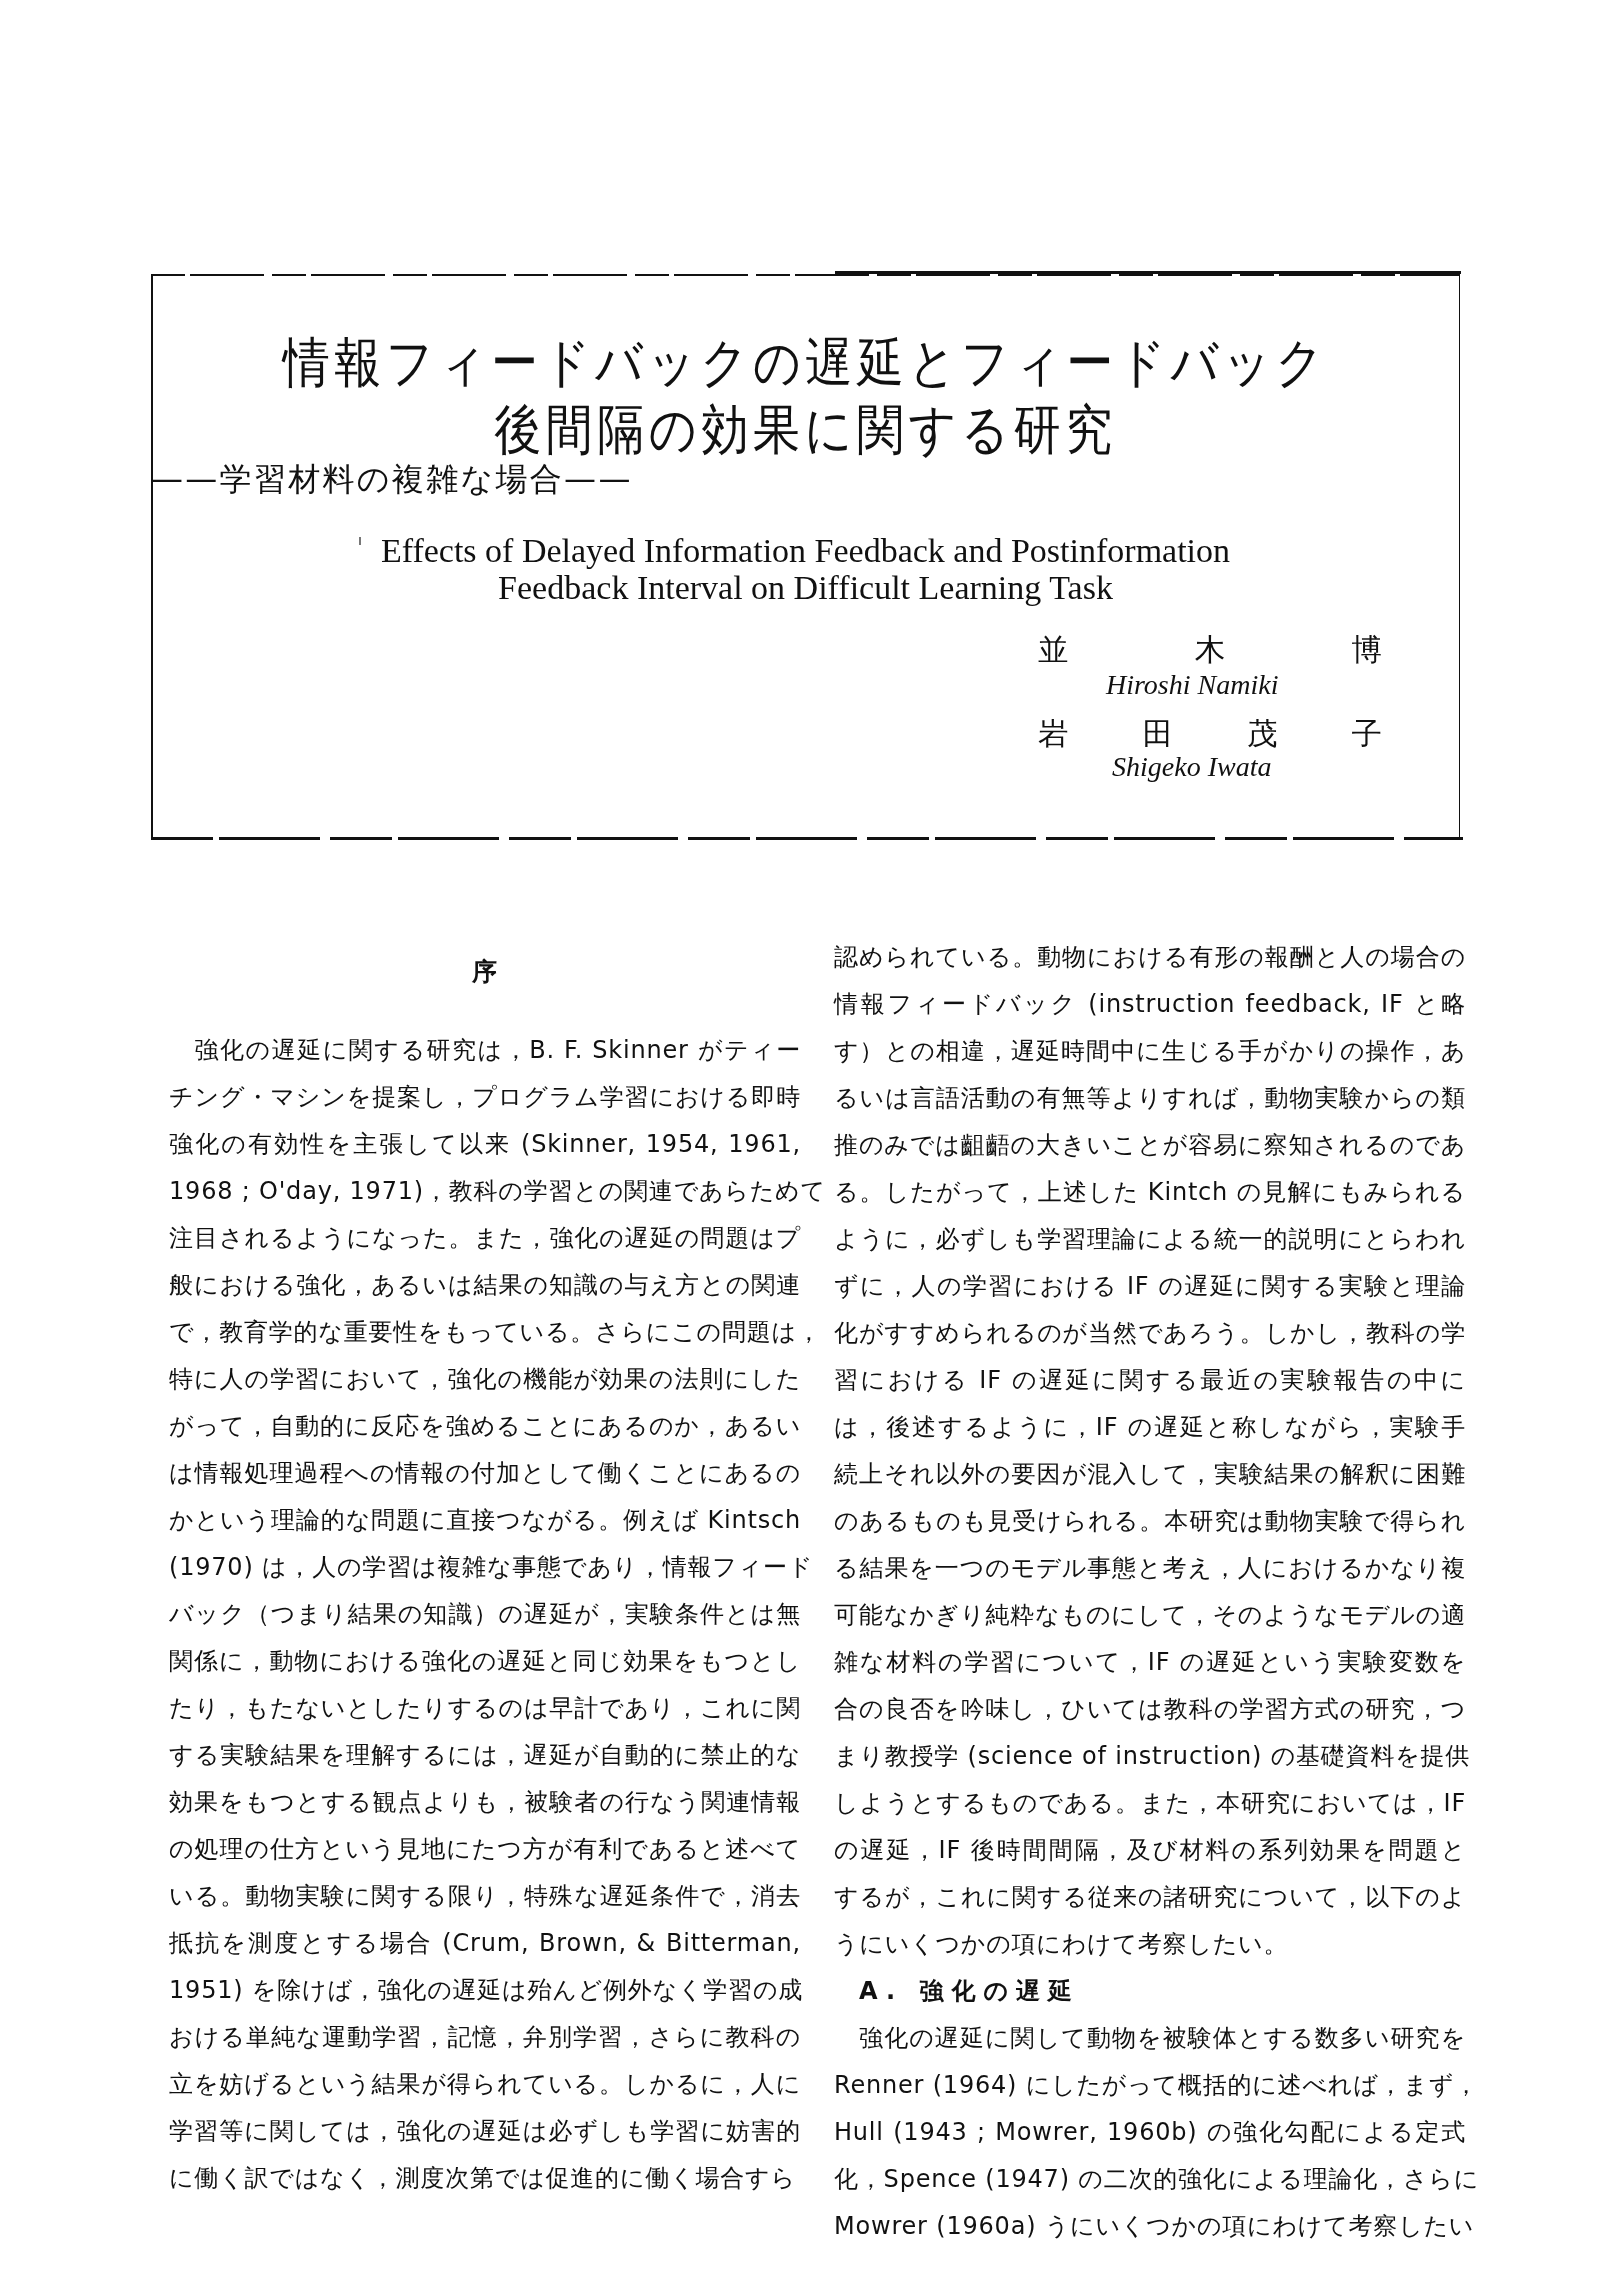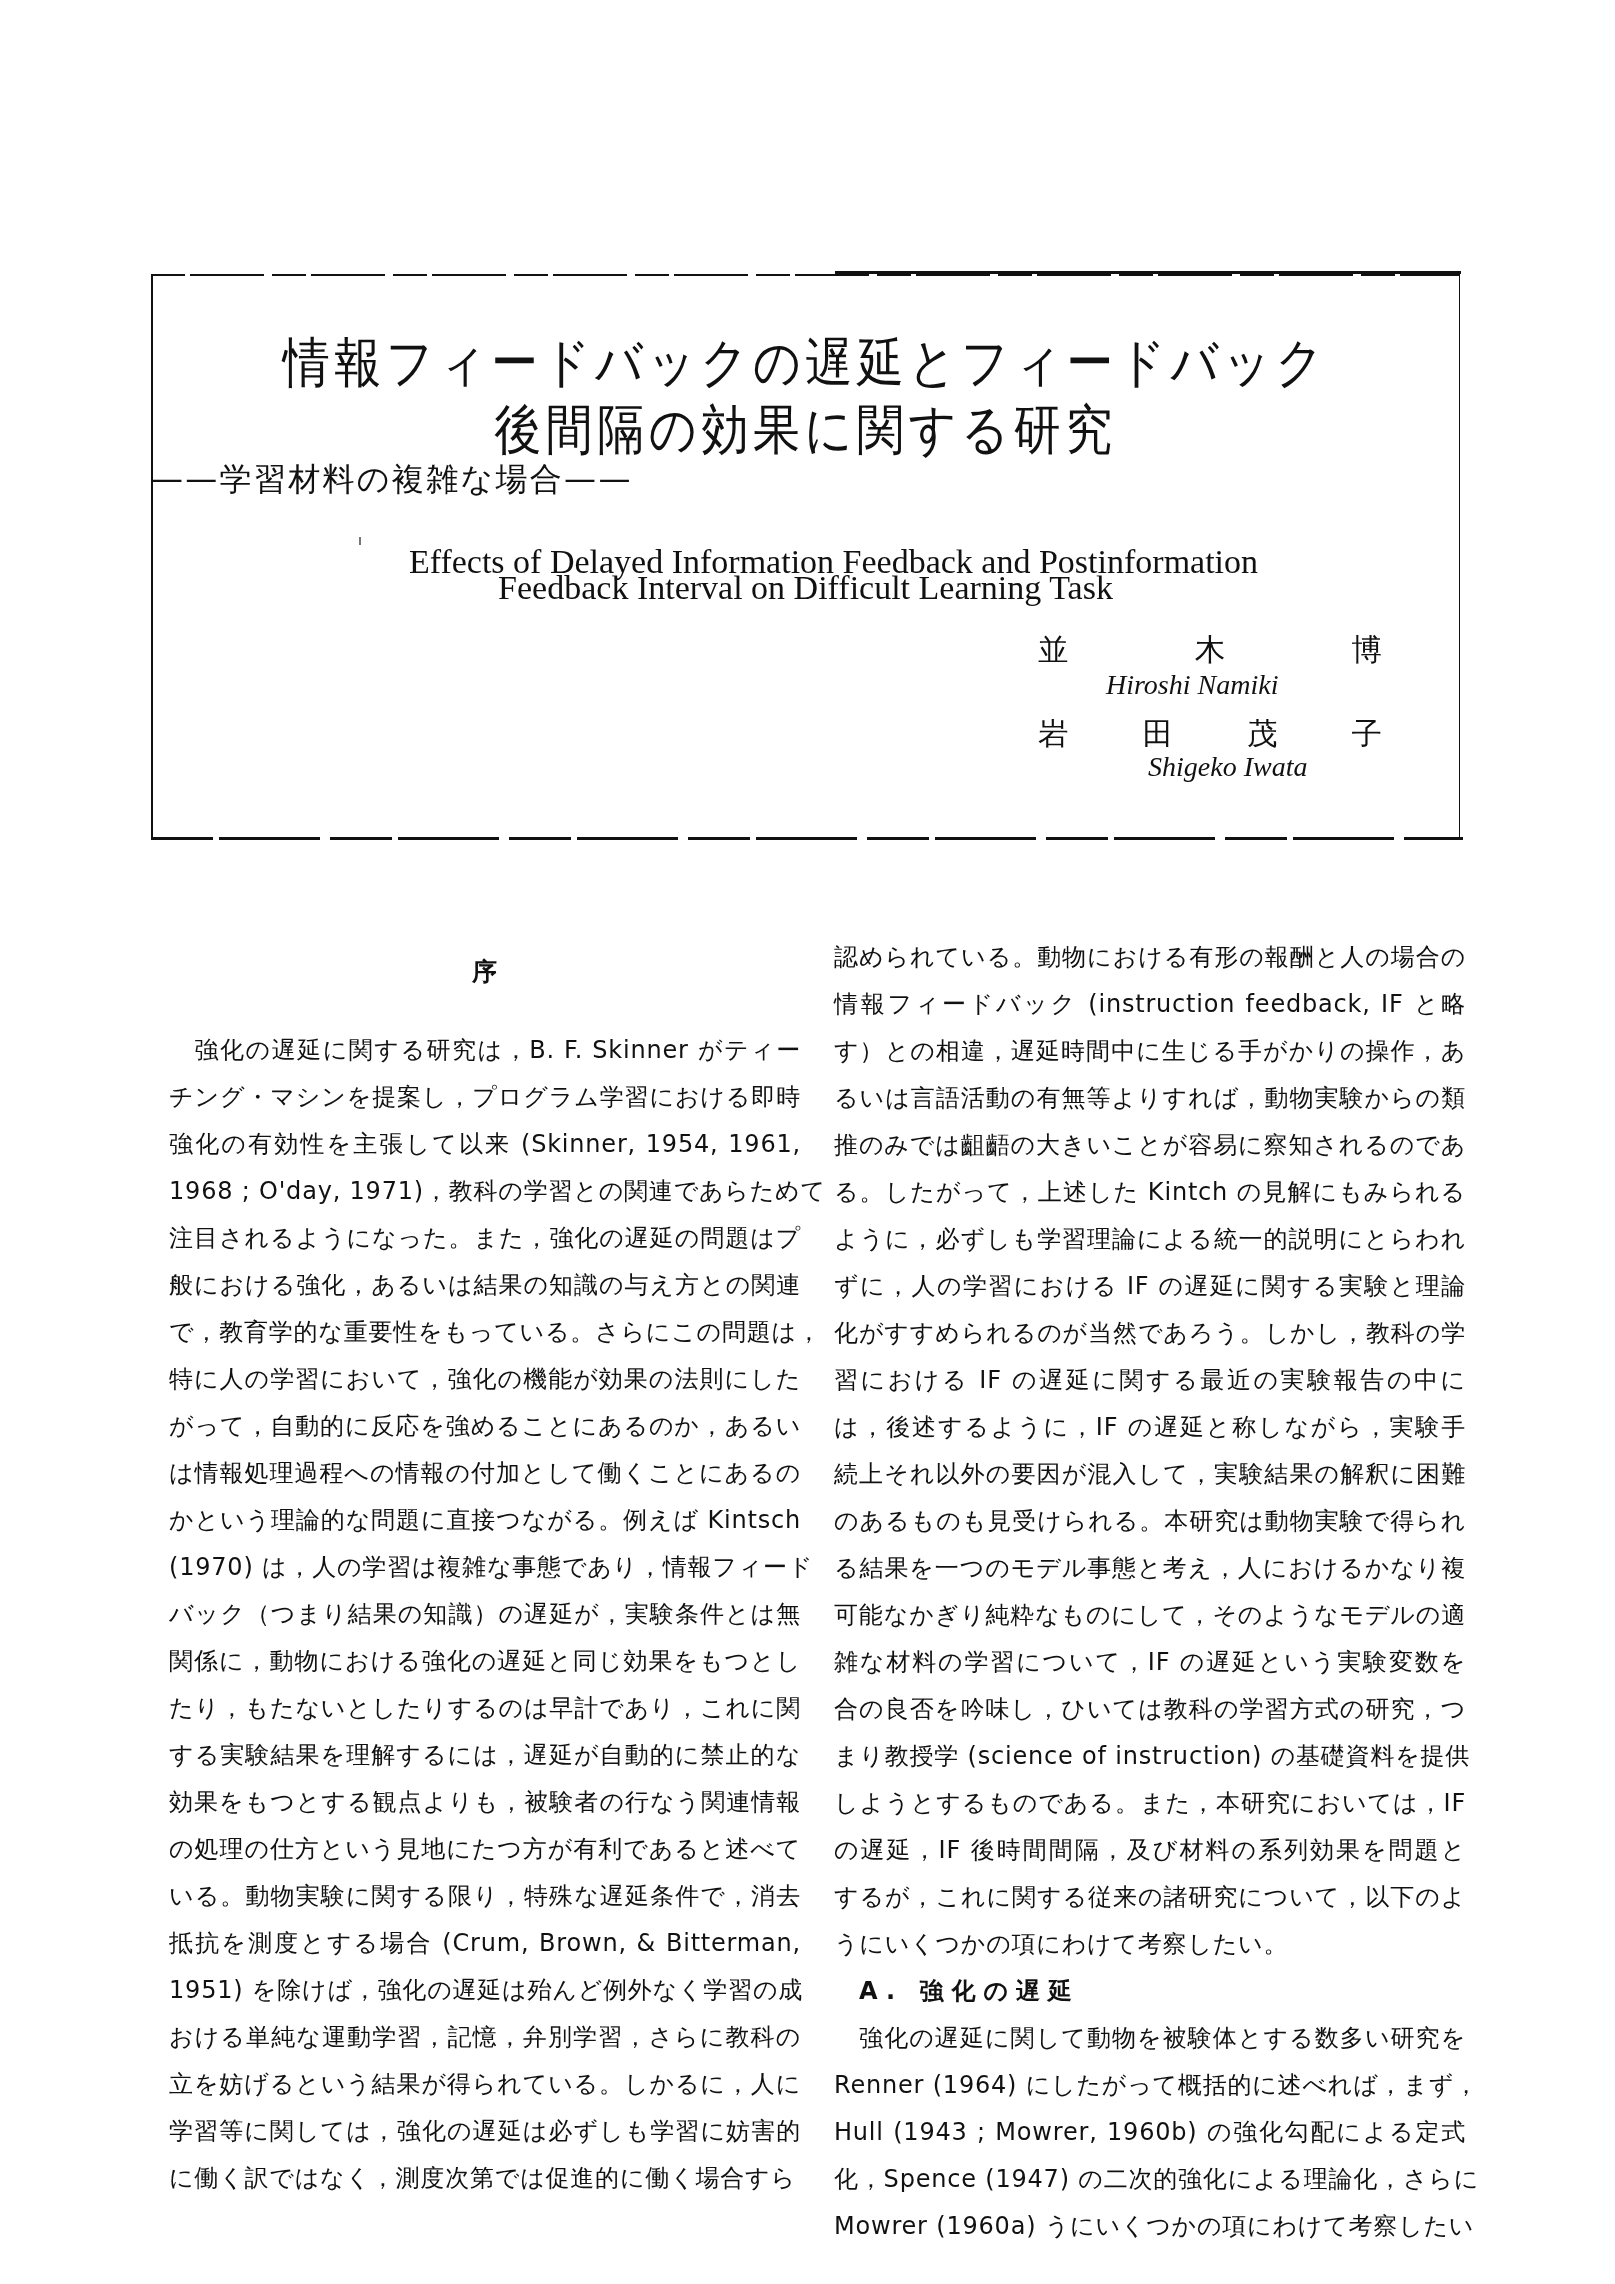--- a/index.html
+++ b/index.html
@@ -34,38 +34,38 @@
   .subtitle-ja {
     position: absolute; left: 151px; width: 1309px; top: 463px; 
     font-family: "DejaVu Sans", "Liberation Sans", sans-serif;
     font-size: 32px; line-height: 1; letter-spacing: 2.3px;
   }
   .title-en {
     position: absolute; left: 151px; width: 1309px; text-align: center;
     font-family: "Liberation Serif", "DejaVu Serif", serif;
     font-size: 34px; line-height: 1;
   }
-  .title-en.l1 { top: 545px; padding-left: 28px; }
+  .title-en.l1 { top: 534px; }
   .title-en.l2 { top: 571px; }
   .stray-mark { position:absolute; left:359px; top:537px; width:1.7px; height:8px; background:#777; }
 
   .author-ja {
     position: absolute; left: 1038px; width: 344px;
     display: flex; justify-content: space-between;
     font-family: "DejaVu Sans", "Liberation Sans", sans-serif;
     font-size: 30.5px; line-height: 1;
   }
   .author-ja.a1 { top: 635px; }
   .author-ja.a2 { top: 719px; }
   .author-en {
     position: absolute; font-family: "Liberation Serif", "DejaVu Serif", serif;
     font-style: italic; font-size: 28px; line-height: 1; text-align: center;
   }
   .author-en.a1 { left: 1106px; top: 671px; }
-  .author-en.a2 { left: 1112px; top: 753px; margin-left: 36px; }
+  .author-en.a2 { left: 1112px; top: 753px; }
 
   .col {
     position: absolute; top: 937px; width: 632px;
     font-family: "DejaVu Sans", "Liberation Sans", sans-serif;
     font-size: 24px; line-height: 47px; letter-spacing: 0.8px;
   }
   .col.left { left: 169px; }
   .col.right { left: 834px; top: 934px; }
   .col .line { white-space: nowrap; text-align: justify; text-align-last: justify; height: 47px; }
   .col .line.last { text-align-last: left; }

